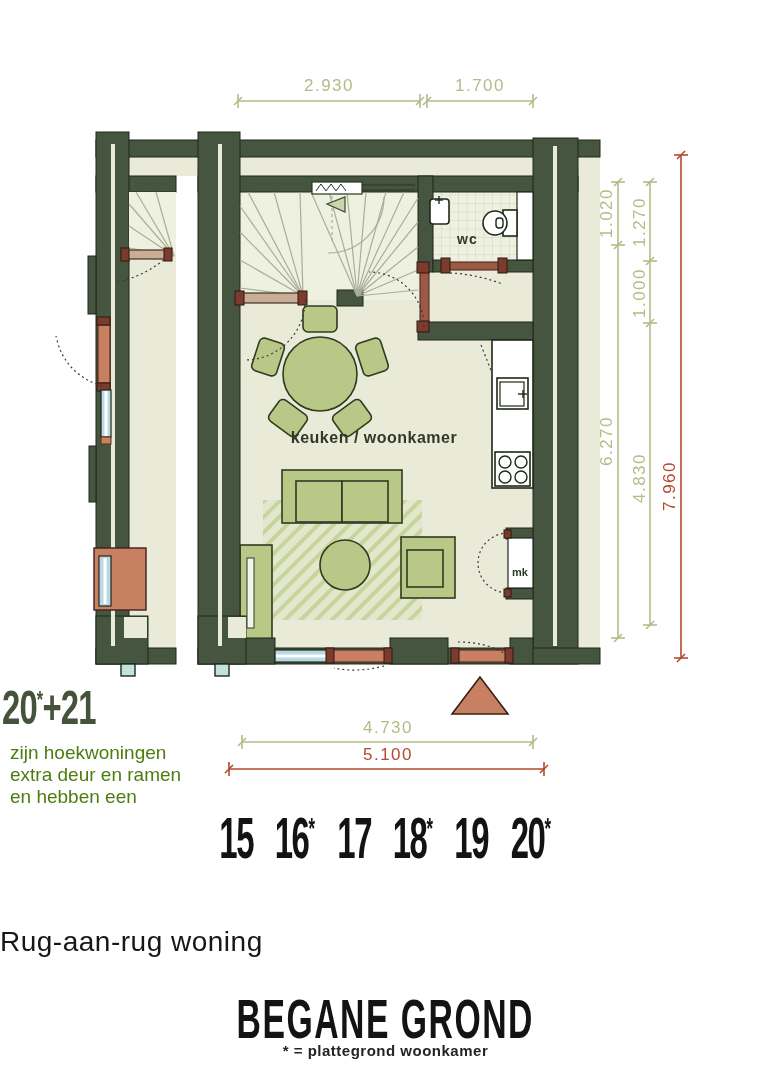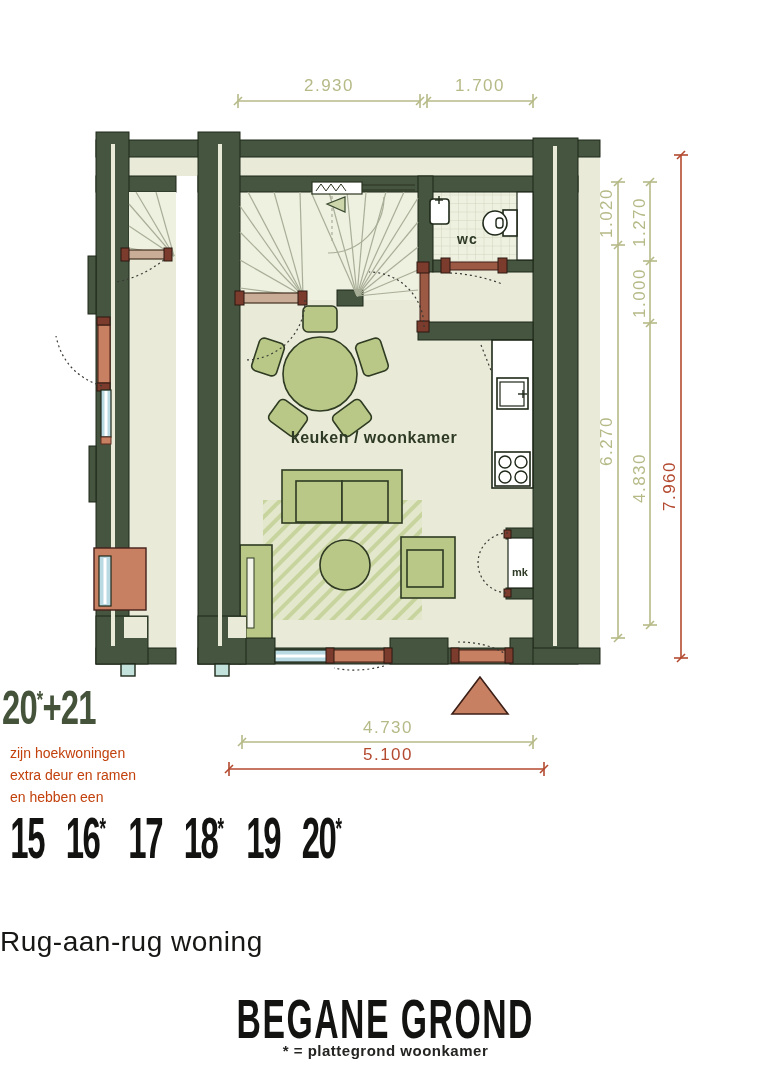--- a/index.html
+++ b/index.html
@@ -7,22 +7,22 @@
         font-family:"Liberation Sans",sans-serif;}
   #plan-svg{position:absolute;left:0;top:0;}
   .dimtxt{font-family:"Liberation Sans",sans-serif;font-size:17px;letter-spacing:1.5px;fill:#b6ba87;}
   .dimtxt.red{fill:#b3492f;}
   .roomtxt{font-family:"Liberation Sans",sans-serif;font-weight:700;fill:#2e3a25;}
   .note{position:absolute;left:2px;top:682px;}
   .note-title{display:inline-block;font-size:40px;font-weight:800;color:#44533a;
       transform:scale(.82,1.18);transform-origin:left top;letter-spacing:-1px;}
   .note-title sup{font-size:20px;vertical-align:14px;}
   .note-lines{position:absolute;left:10px;top:742px;width:220px;}
-  .note-line{font-size:14px;line-height:22px;color:#c2410c;}
-  .units{position:absolute;left:0;right:0;top:810px;display:flex;flex-direction:row;
+  .note-line{font-size:19px;line-height:22px;color:#4d7c0f;}
+  .units{position:absolute;left:0;right:0;top:810px;display:flex;flex-direction:column;
       align-items:center;gap:2px;}
   .unit-row{display:flex;gap:0;}
   .unum{display:inline-block;font-size:47px;font-weight:800;color:#131311;
       transform:scale(.70,1.22);letter-spacing:-2px;padding:0 3px;}
   .unum sup{font-size:24px;vertical-align:16px;letter-spacing:0;}
   .type-label{position:absolute;left:0;right:0;top:926px;text-align:left;
       font-size:28px;font-weight:500;color:#171715;letter-spacing:.5px;}
   .floor-title{position:absolute;left:0;right:0;top:988px;text-align:center;}
   .floor-title span{display:inline-block;font-size:45px;font-weight:800;color:#131311;
       letter-spacing:2px;transform:scale(.75,1.22);transform-origin:center top;}

